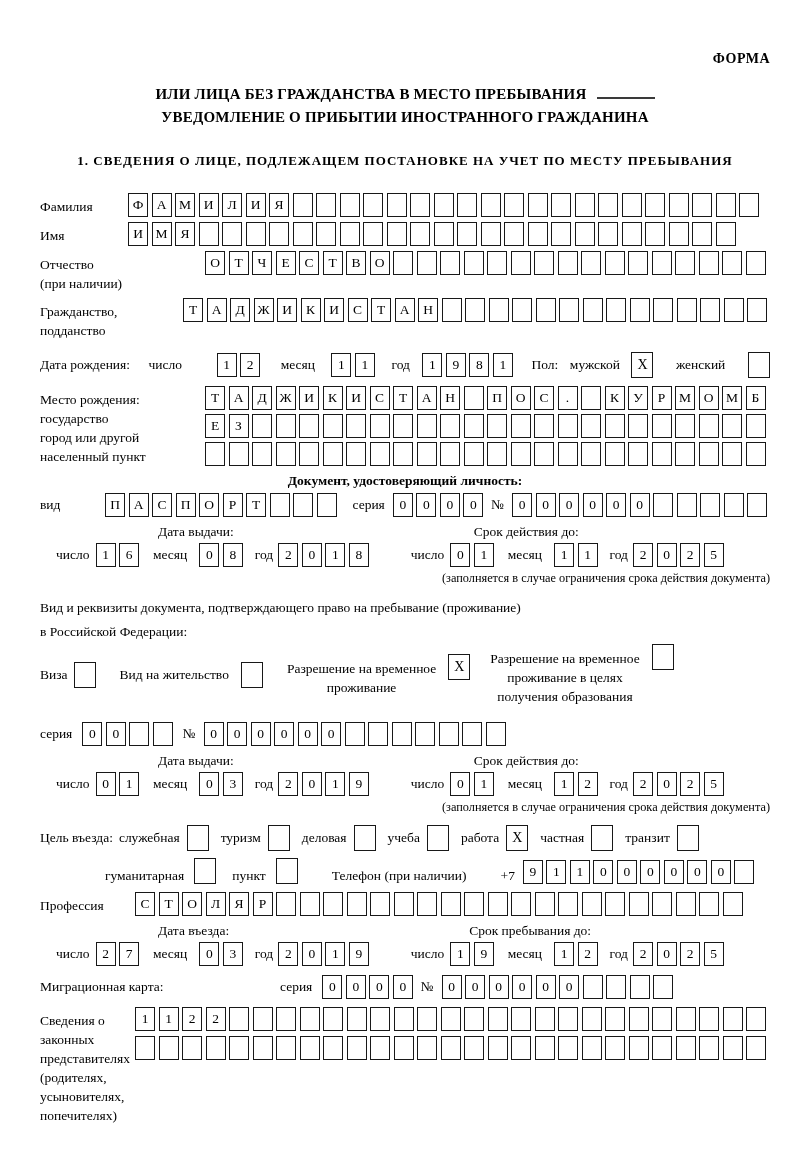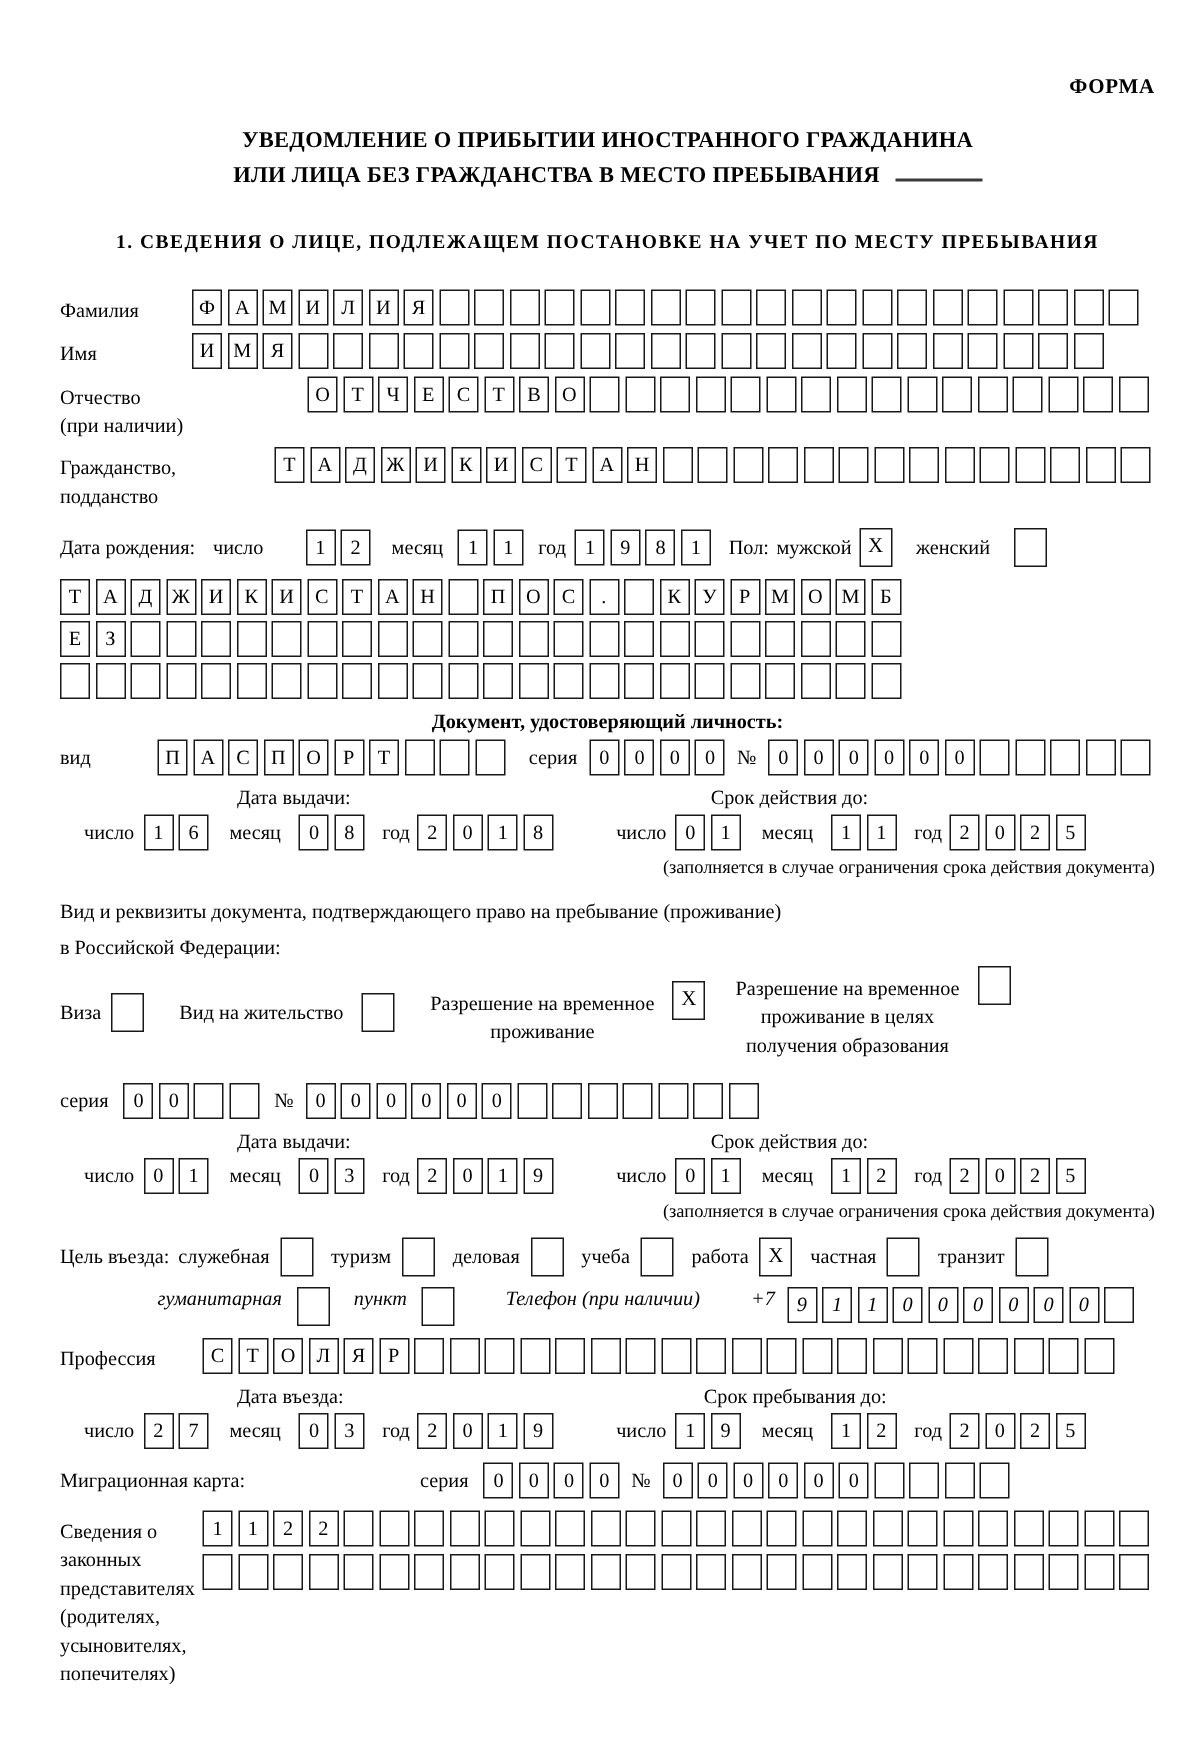--- a/index.html
+++ b/index.html
@@ -43,36 +43,36 @@
   .optrow { display:flex; align-items:center; margin-top:0; }
   .opt { display:flex; align-items:flex-start; }
   .opt .olabel { padding-top:5px; }
   .opt .ctr { text-align:center; line-height:19px; padding-top:5px; }
   .opt .cbx { margin-left:12px; }
   .gap24 { margin-left:24px; } .gap20 { margin-left:20px; }
   .purprow { display:flex; align-items:center; margin-top:10px; }
   .purp { display:flex; align-items:center; }
   .purp .cbx { margin-left:7px; }
   .purp + .purp { margin-left:12px; }
-  .phline { display:flex; align-items:flex-start; margin-top:7px; margin-left:65px;font-style:italic; }
+  .phline { display:flex; align-items:flex-end; margin-top:7px; margin-left:65px; }
   .sline { display:flex; align-items:center; margin-top:16px; }
 </style>
 </head>
 <body>
 
 <div class="page">
 
 
   <div class="forma">ФОРМА</div>
 
   <div class="title">
-    <div>УВЕДОМЛЕНИЕ О ПРИБЫТИИ ИНОСТРАННОГО ГРАЖДАНИНА</div>
     <div>
       <span>ИЛИ ЛИЦА БЕЗ ГРАЖДАНСТВА В МЕСТО ПРЕБЫВАНИЯ</span><span class="title-underline"></span>
     </div>
+    <div>УВЕДОМЛЕНИЕ О ПРИБЫТИИ ИНОСТРАННОГО ГРАЖДАНИНА</div>
   </div>
 
   <div class="sec-heading">1. СВЕДЕНИЯ О ЛИЦЕ, ПОДЛЕЖАЩЕМ ПОСТАНОВКЕ НА УЧЕТ ПО МЕСТУ ПРЕБЫВАНИЯ</div>
 
   <div class="frow" style="margin-top:24px;">
     <div class="flabel w88">Фамилия</div>
     <div class="boxrow">
         <span class="cbox">Ф</span>
         <span class="cbox">А</span>
         <span class="cbox">М</span>
@@ -191,21 +191,21 @@
         <span class="cbox"></span>
         <span class="cbox"></span>
         <span class="cbox"></span>
         <span class="cbox"></span>
         <span class="cbox"></span>
         <span class="cbox"></span>
         <span class="cbox"></span>
       </div>
   </div>
 
-  <div class="frow" style="margin-top:12px; align-items:center;">
+  <div class="frow" style="margin-top:12px; align-items:center;justify-content:space-between;">
     <span>Дата рождения:</span>
     <span style="margin-left:12px;">число</span>
     <span class="boxrow" style="margin-left:28px;">
         <span class="cbox">1</span>
         <span class="cbox">2</span>
       </span>
     <span style="margin-left:14px;">месяц</span>
     <span class="boxrow" style="margin-left:10px;">
         <span class="cbox">1</span>
         <span class="cbox">1</span>
@@ -218,20 +218,24 @@
         <span class="cbox">1</span>
       </span>
     <span style="margin-left:12px;">Пол:</span>
     <span style="margin-left:5px;">мужской</span>
     <span class="cbx" style="margin-left:5px;">X</span>
     <span style="margin-left:16px;">женский</span>
     <span class="cbx" style="margin-left:16px;"></span>
   </div>
 
   <div class="frow" style="margin-top:8px;">
+    <div class="flabel w165 pre">Место рождения:
+государство
+город или другой
+населенный пункт</div>
     <div class="boxcol">
       <div class="boxrow">
           <span class="cbox">Т</span>
           <span class="cbox">А</span>
           <span class="cbox">Д</span>
           <span class="cbox">Ж</span>
           <span class="cbox">И</span>
           <span class="cbox">К</span>
           <span class="cbox">И</span>
           <span class="cbox">С</span>

